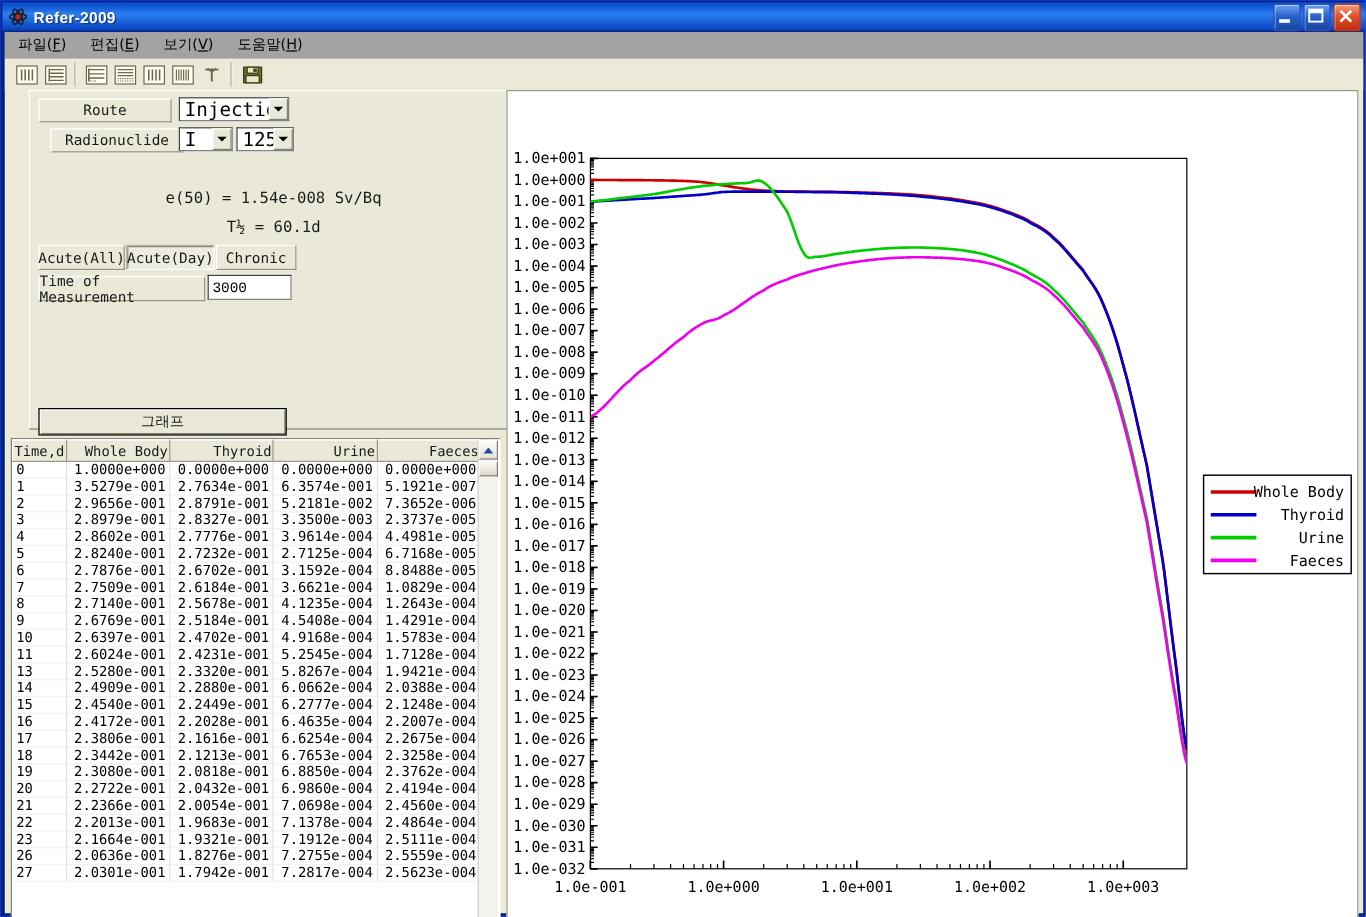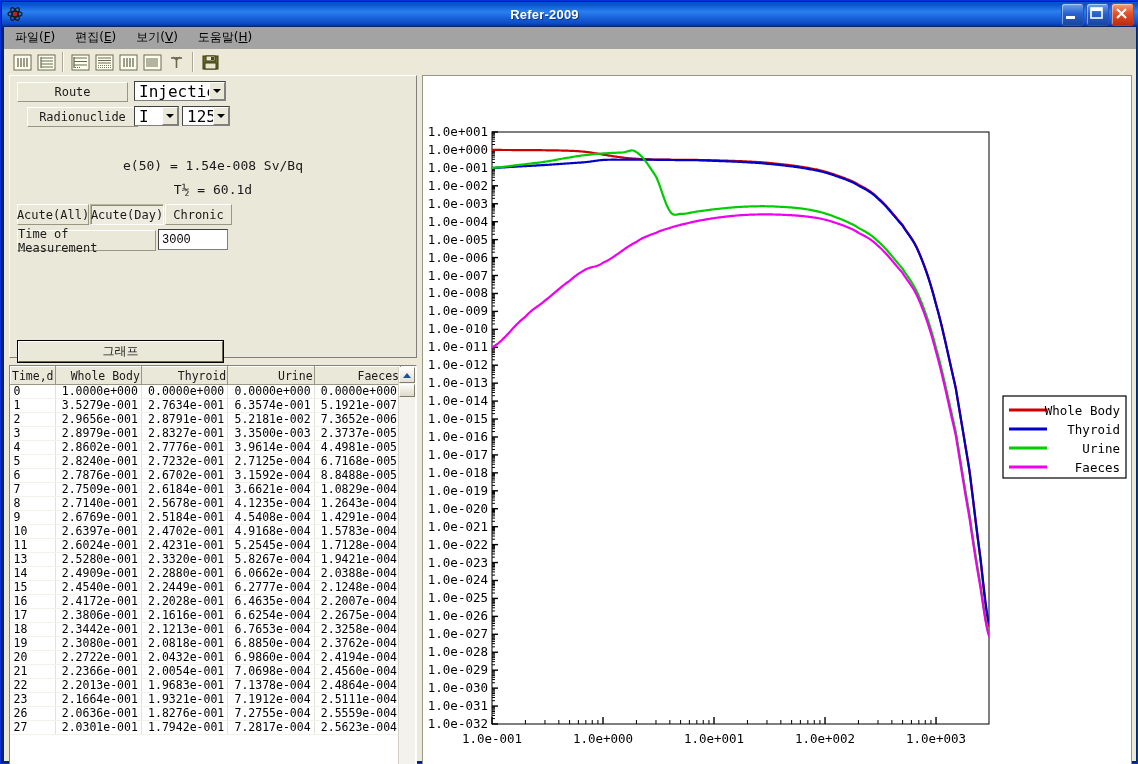--- a/index.html
+++ b/index.html
@@ -14,21 +14,21 @@
   
   #window{
     position:absolute;left:0;top:0;width:1138px;height:764px;
     background:#0a246a;
     border:1px solid #0831d9;
     box-sizing:border-box;
   }
   #titlebar{
     position:absolute;left:1px;top:1px;width:1136px;height:24px;
     background:linear-gradient(180deg,#0a55d4 0%,#0a4ecb 8%,#2a7ff0 40%,#0c49c6 90%,#0633a8 100%);
-    display:flex;align-items:center;text-align:center;
+    display:flex;align-items:center;
   }
   #title-icon{
     width:16px;height:16px;margin-left:5px;margin-right:5px;
     position:relative;flex:none;
   }
   #title-icon svg{display:block;}
   #title-text{
     color:#fff;font-family:"Liberation Sans",sans-serif;font-size:13px;font-weight:bold;
     text-shadow:1px 1px 1px rgba(0,0,0,.45);
     letter-spacing:.2px;
@@ -70,21 +70,21 @@
   .tsep{width:1px;height:20px;background:#aca899;margin:0 4px;
         border-right:1px solid #fff;}
   .ticon{
     width:24px;height:22px;margin:0 0px;
     display:flex;align-items:center;justify-content:center;
     cursor:default;
   }
   .ticon svg{display:block;}
   
   #left-panel{
-    position:absolute;left:5px;top:48px;width:408px;height:283px;
+    position:absolute;left:20px;top:48px;width:408px;height:283px;
     background:#eae8d8;
     border:1px solid #fff;
     border-right-color:#808080;border-bottom-color:#808080;
     box-sizing:border-box;
   }
   .ctl-label{
     position:absolute;
     background:#eae8d8;
     border:1px solid #fff;
     border-right-color:#9a9684;border-bottom-color:#9a9684;

